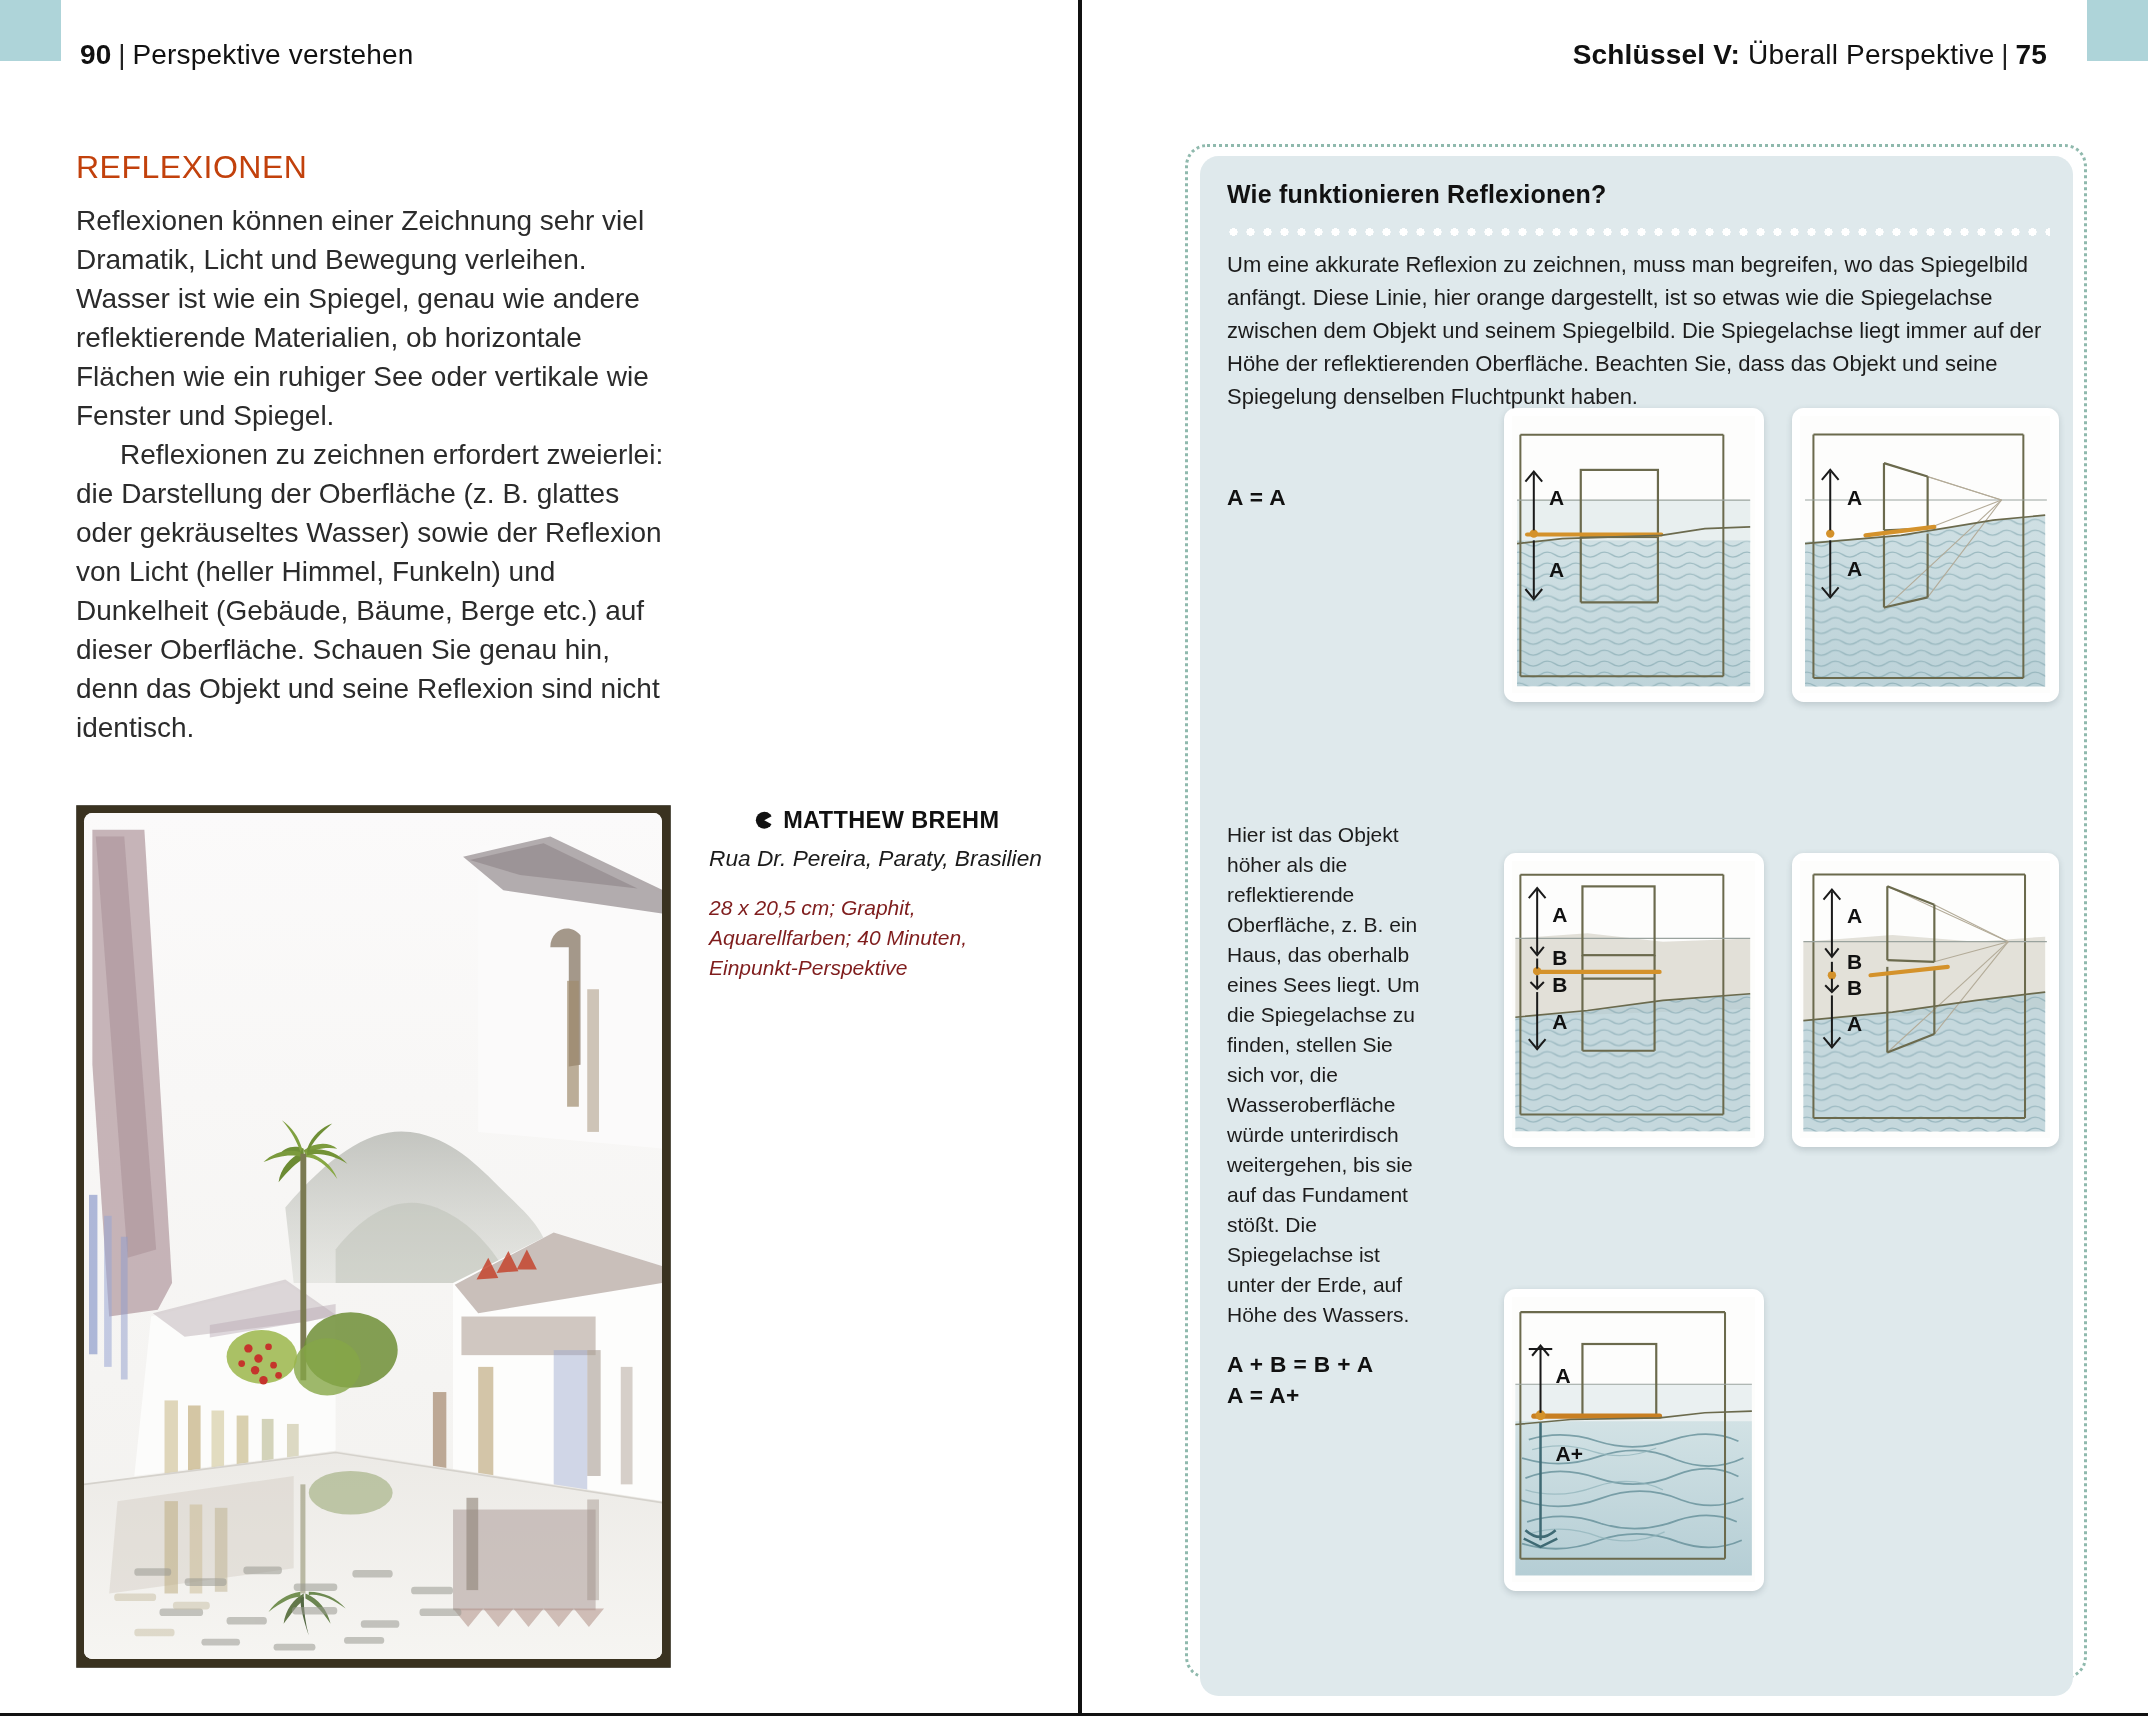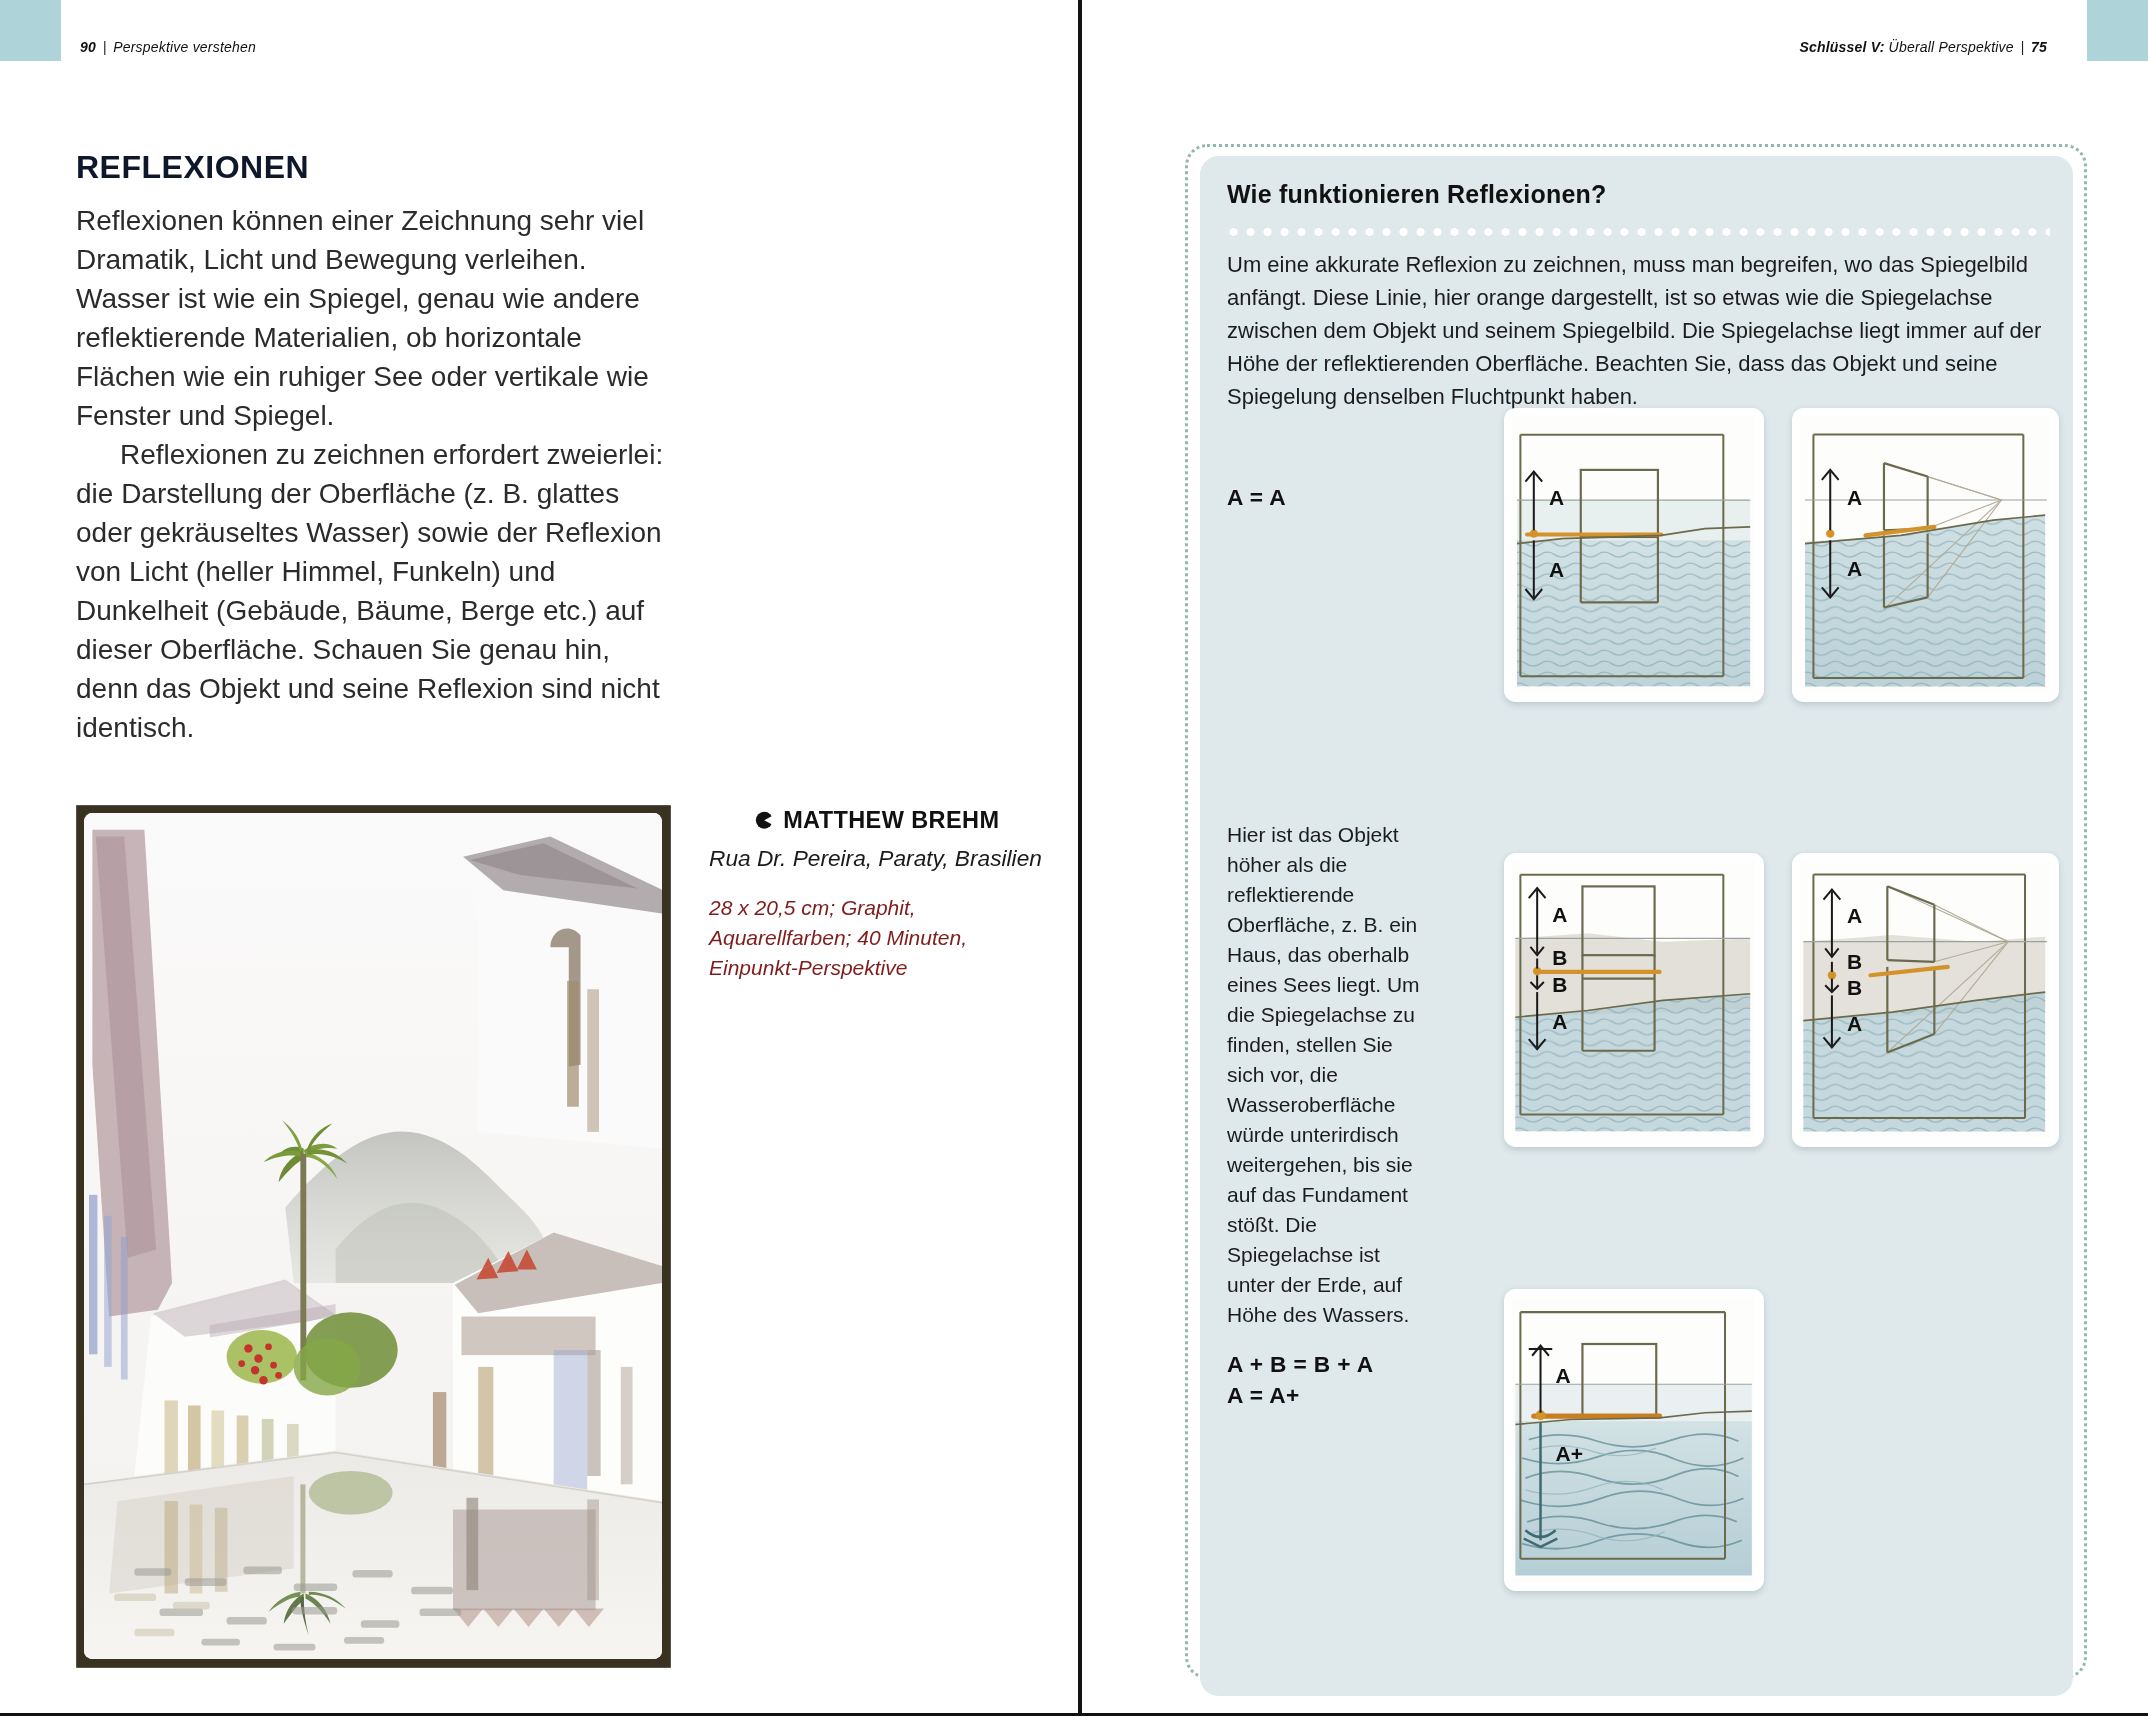--- a/index.html
+++ b/index.html
@@ -15,31 +15,31 @@
   
   .corner{position:absolute;background:#aed4d9;}
   .corner.tl{left:0;top:0;width:61px;height:61px;}
   .corner.tr{right:0;top:0;width:61px;height:61px;}
 
   
   .gutter{position:absolute;left:1078px;top:0;width:4.2px;height:1717px;background:#111;}
   .bottom-rule{position:absolute;left:0;bottom:0;width:2148px;height:4.2px;background:#111;}
 
   
-  .runhead{position:absolute;font-size:14px;letter-spacing:0.2px;color:#111;white-space:nowrap;font-style:italic;}
+  .runhead{position:absolute;font-size:28px;letter-spacing:0.2px;color:#111;white-space:nowrap;}
   .runhead .pg{font-weight:bold;}
   .runhead .sep{color:#222;padding:0 6.7px;}
   .runhead.left{left:80px;top:39px;}
   .runhead.right{right:101px;top:39px;}
   .runhead .key{font-weight:bold;}
 
   
   .left-col{position:absolute;left:76px;top:149px;width:596px;}
   h1.section-title{
-    font-size:32px;font-weight:bold;letter-spacing:0.5px;margin:0 0 15px 0;color:#0f172a;
+    font-size:32px;font-weight:normal;letter-spacing:0.5px;margin:0 0 15px 0;color:#c2410c;
   }
   .body-par{
     font-size:28px;line-height:39px;color:#2b2b2b;margin:0;
     font-weight:300;
   }
   .body-par.indent{text-indent:44px;}
 
   
   .art-frame{
     position:absolute;left:77px;top:806px;width:593px;height:861px;

